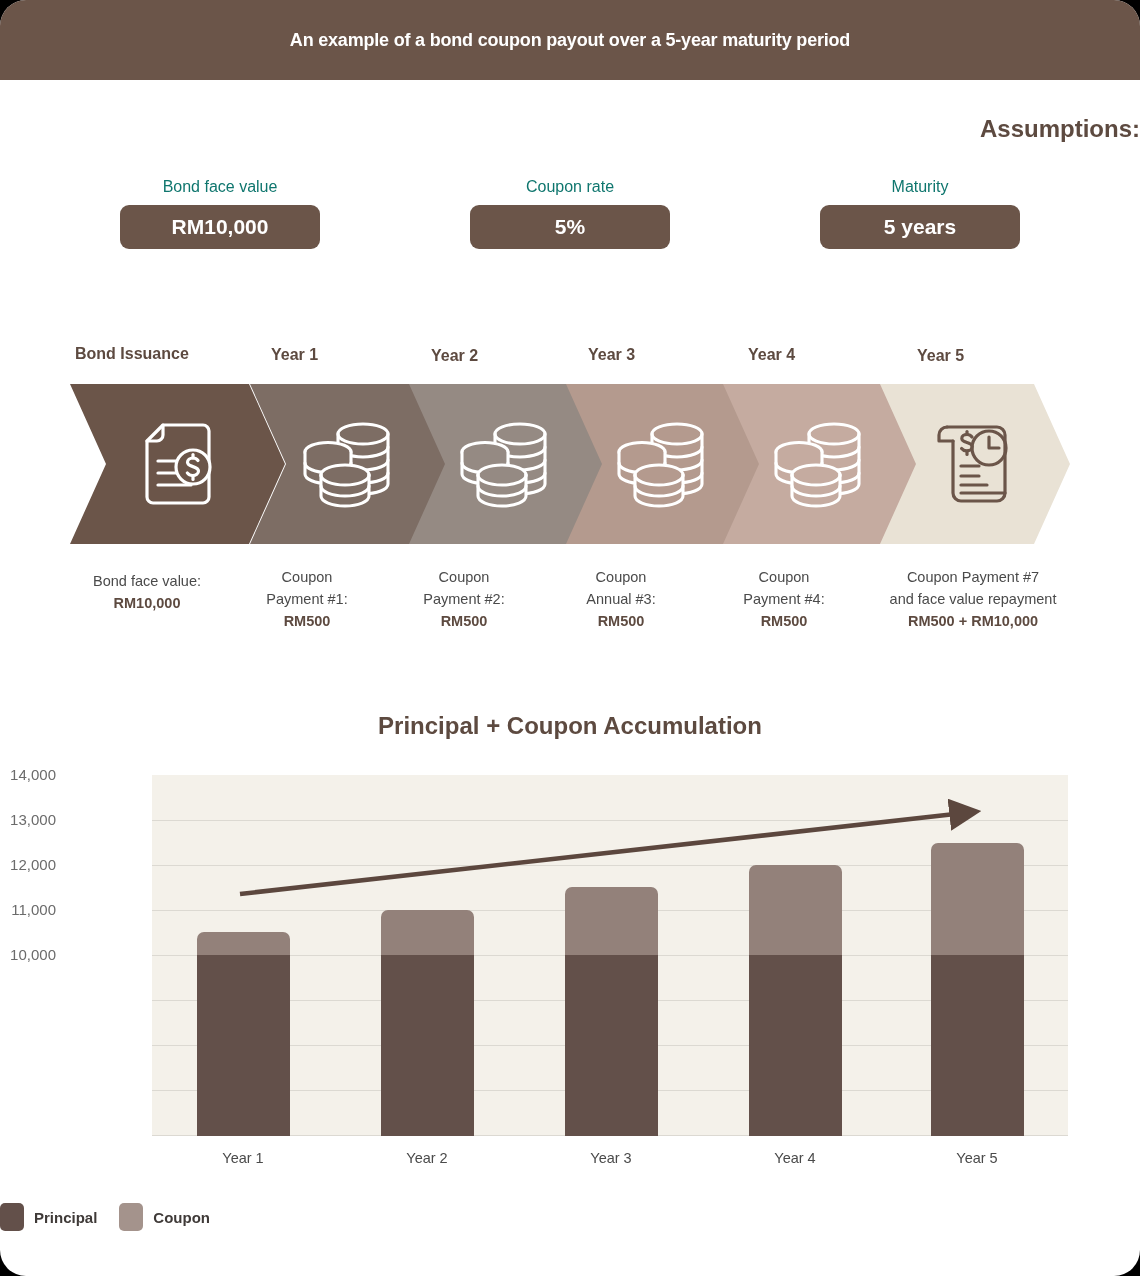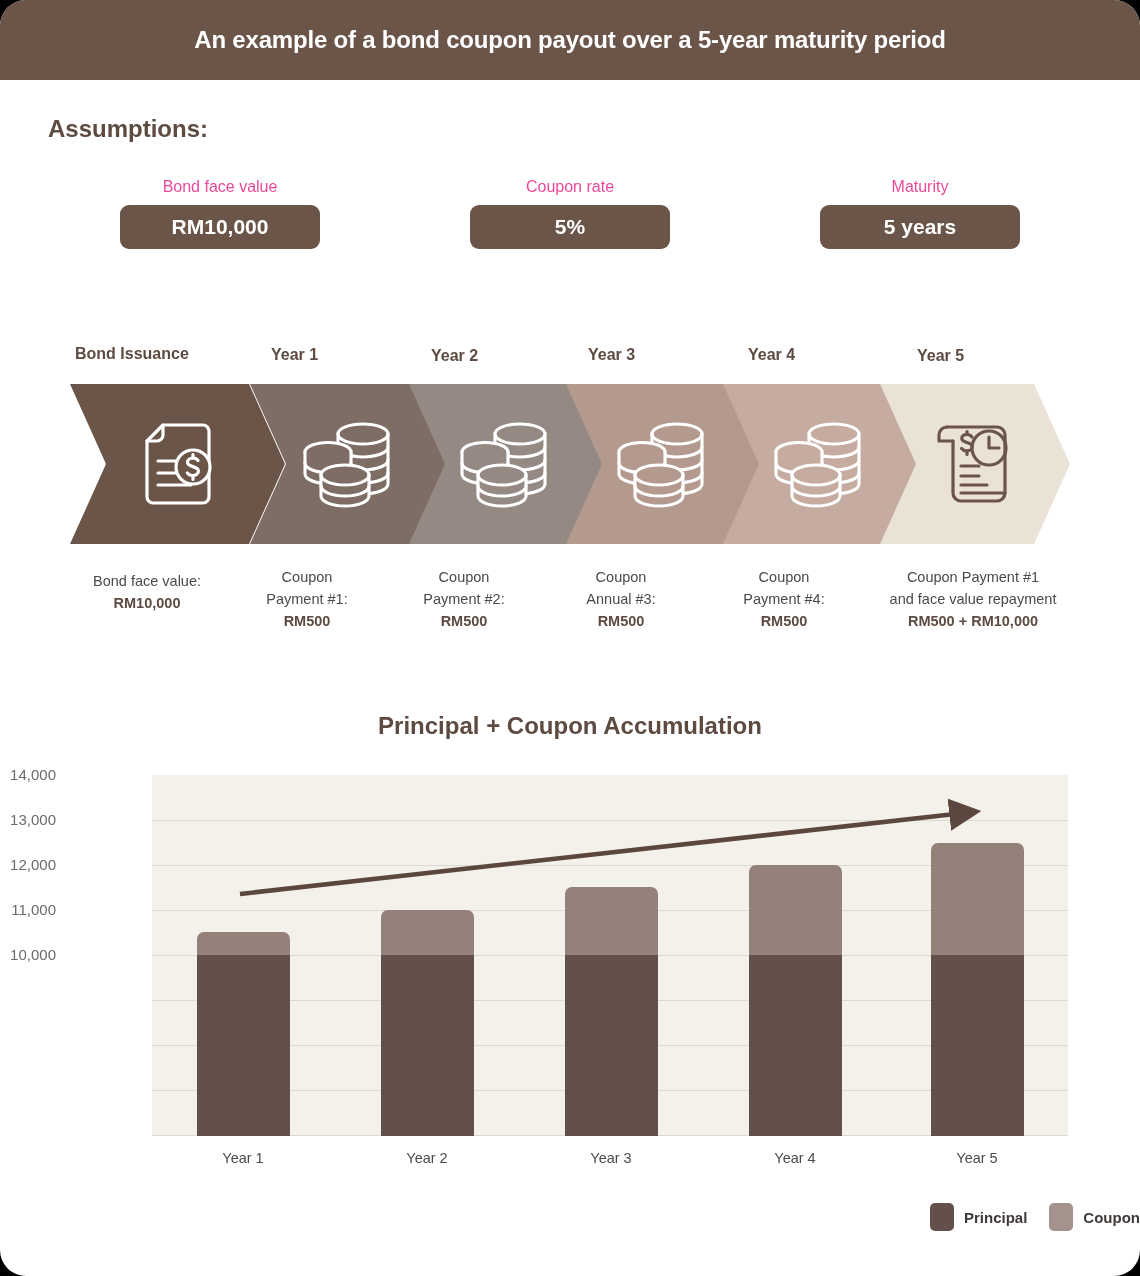--- a/index.html
+++ b/index.html
@@ -18,39 +18,39 @@
 
   
   .header {
     position: absolute; left: 0; top: 0;
     width: 1140px; height: 80px;
     background: #6b5549;
     display: flex; align-items: center; justify-content: center;
   }
   .header-title {
     color: #ffffff;
-    font-size: 24px;
+    font-size: 18px;
     font-weight: bold;
     letter-spacing: -0.2px;
   }
 
   
   .assumptions-title {
     position: absolute; left: 0; top: 115px; width: 1140px;
-    text-align: left;
-    font-size: 24px; font-weight: bold; color: #5d4a40; padding-left: 48px;
+    text-align: right;
+    font-size: 24px; font-weight: bold; color: #5d4a40;
   }
   .assump-row {
     position: absolute; left: 120px; top: 178px;
     width: 900px; height: 84px;
     display: flex; justify-content: space-between;
   }
   .assump-cell { width: 200px; text-align: center; }
   .assump-label {
-    font-size: 16px; color: #ec4899; margin-bottom: 9px; font-weight: 400;
+    font-size: 16px; color: #0f766e; margin-bottom: 9px; font-weight: 400;
   }
   .assump-pill {
     height: 44px; border-radius: 9px; background: #6b5549;
     color: #fff; font-size: 21px; font-weight: bold;
     display: flex; align-items: center; justify-content: center;
   }
   .pill-w1 { width: 200px; }
   .pill-w2 { width: 200px; }
   .pill-w3 { width: 200px; }
   .pill-w4 { width: 200px; }
@@ -108,21 +108,21 @@
   .bar-principal {
     position: absolute; left: 0; width: 93px; background: #63504a;
   }
   .trend { position: absolute; left: 152px; top: 775px; width: 916px; height: 361px; pointer-events: none; }
   .xlab {
     position: absolute; top: 1150px; width: 160px; text-align: center;
     font-size: 14.5px; color: #4a4a4a;
   }
   .legend {
     position: absolute; left: 0; top: 1203px; width: 1140px;
-    display: flex; align-items: center; justify-content: flex-end; gap: 22px;
+    display: flex; align-items: center; justify-content: flex-start; gap: 22px;
   }
   .leg-item { display: flex; align-items: center; gap: 10px; }
   .leg-swatch { width: 24px; height: 28px; border-radius: 5px; }
   .leg-text { font-size: 15px; font-weight: bold; color: #3f3a38; }
 </style>
 </head>
 <body>
 
 <div class="page">
 
@@ -289,21 +289,21 @@
         <div>Coupon</div>
         <div>Annual #3:</div>
         <div><b>RM500</b></div>
       </div>
       <div class="tl-cap" style="left:714px; top:8px; width:140px;">
         <div>Coupon</div>
         <div>Payment #4:</div>
         <div><b>RM500</b></div>
       </div>
       <div class="tl-cap" style="left:858px; top:8px; width:230px;">
-        <div>Coupon Payment #1</div>
+        <div>Coupon Payment #7</div>
         <div>and face value repayment</div>
         <div><b>RM500 + RM10,000</b></div>
       </div>
     </div>
   </div>
 
   <div class="chart-title">Principal + Coupon Accumulation</div>
 
   <div class="plot">
     <div class="gridline" style="top:45px;"></div>

